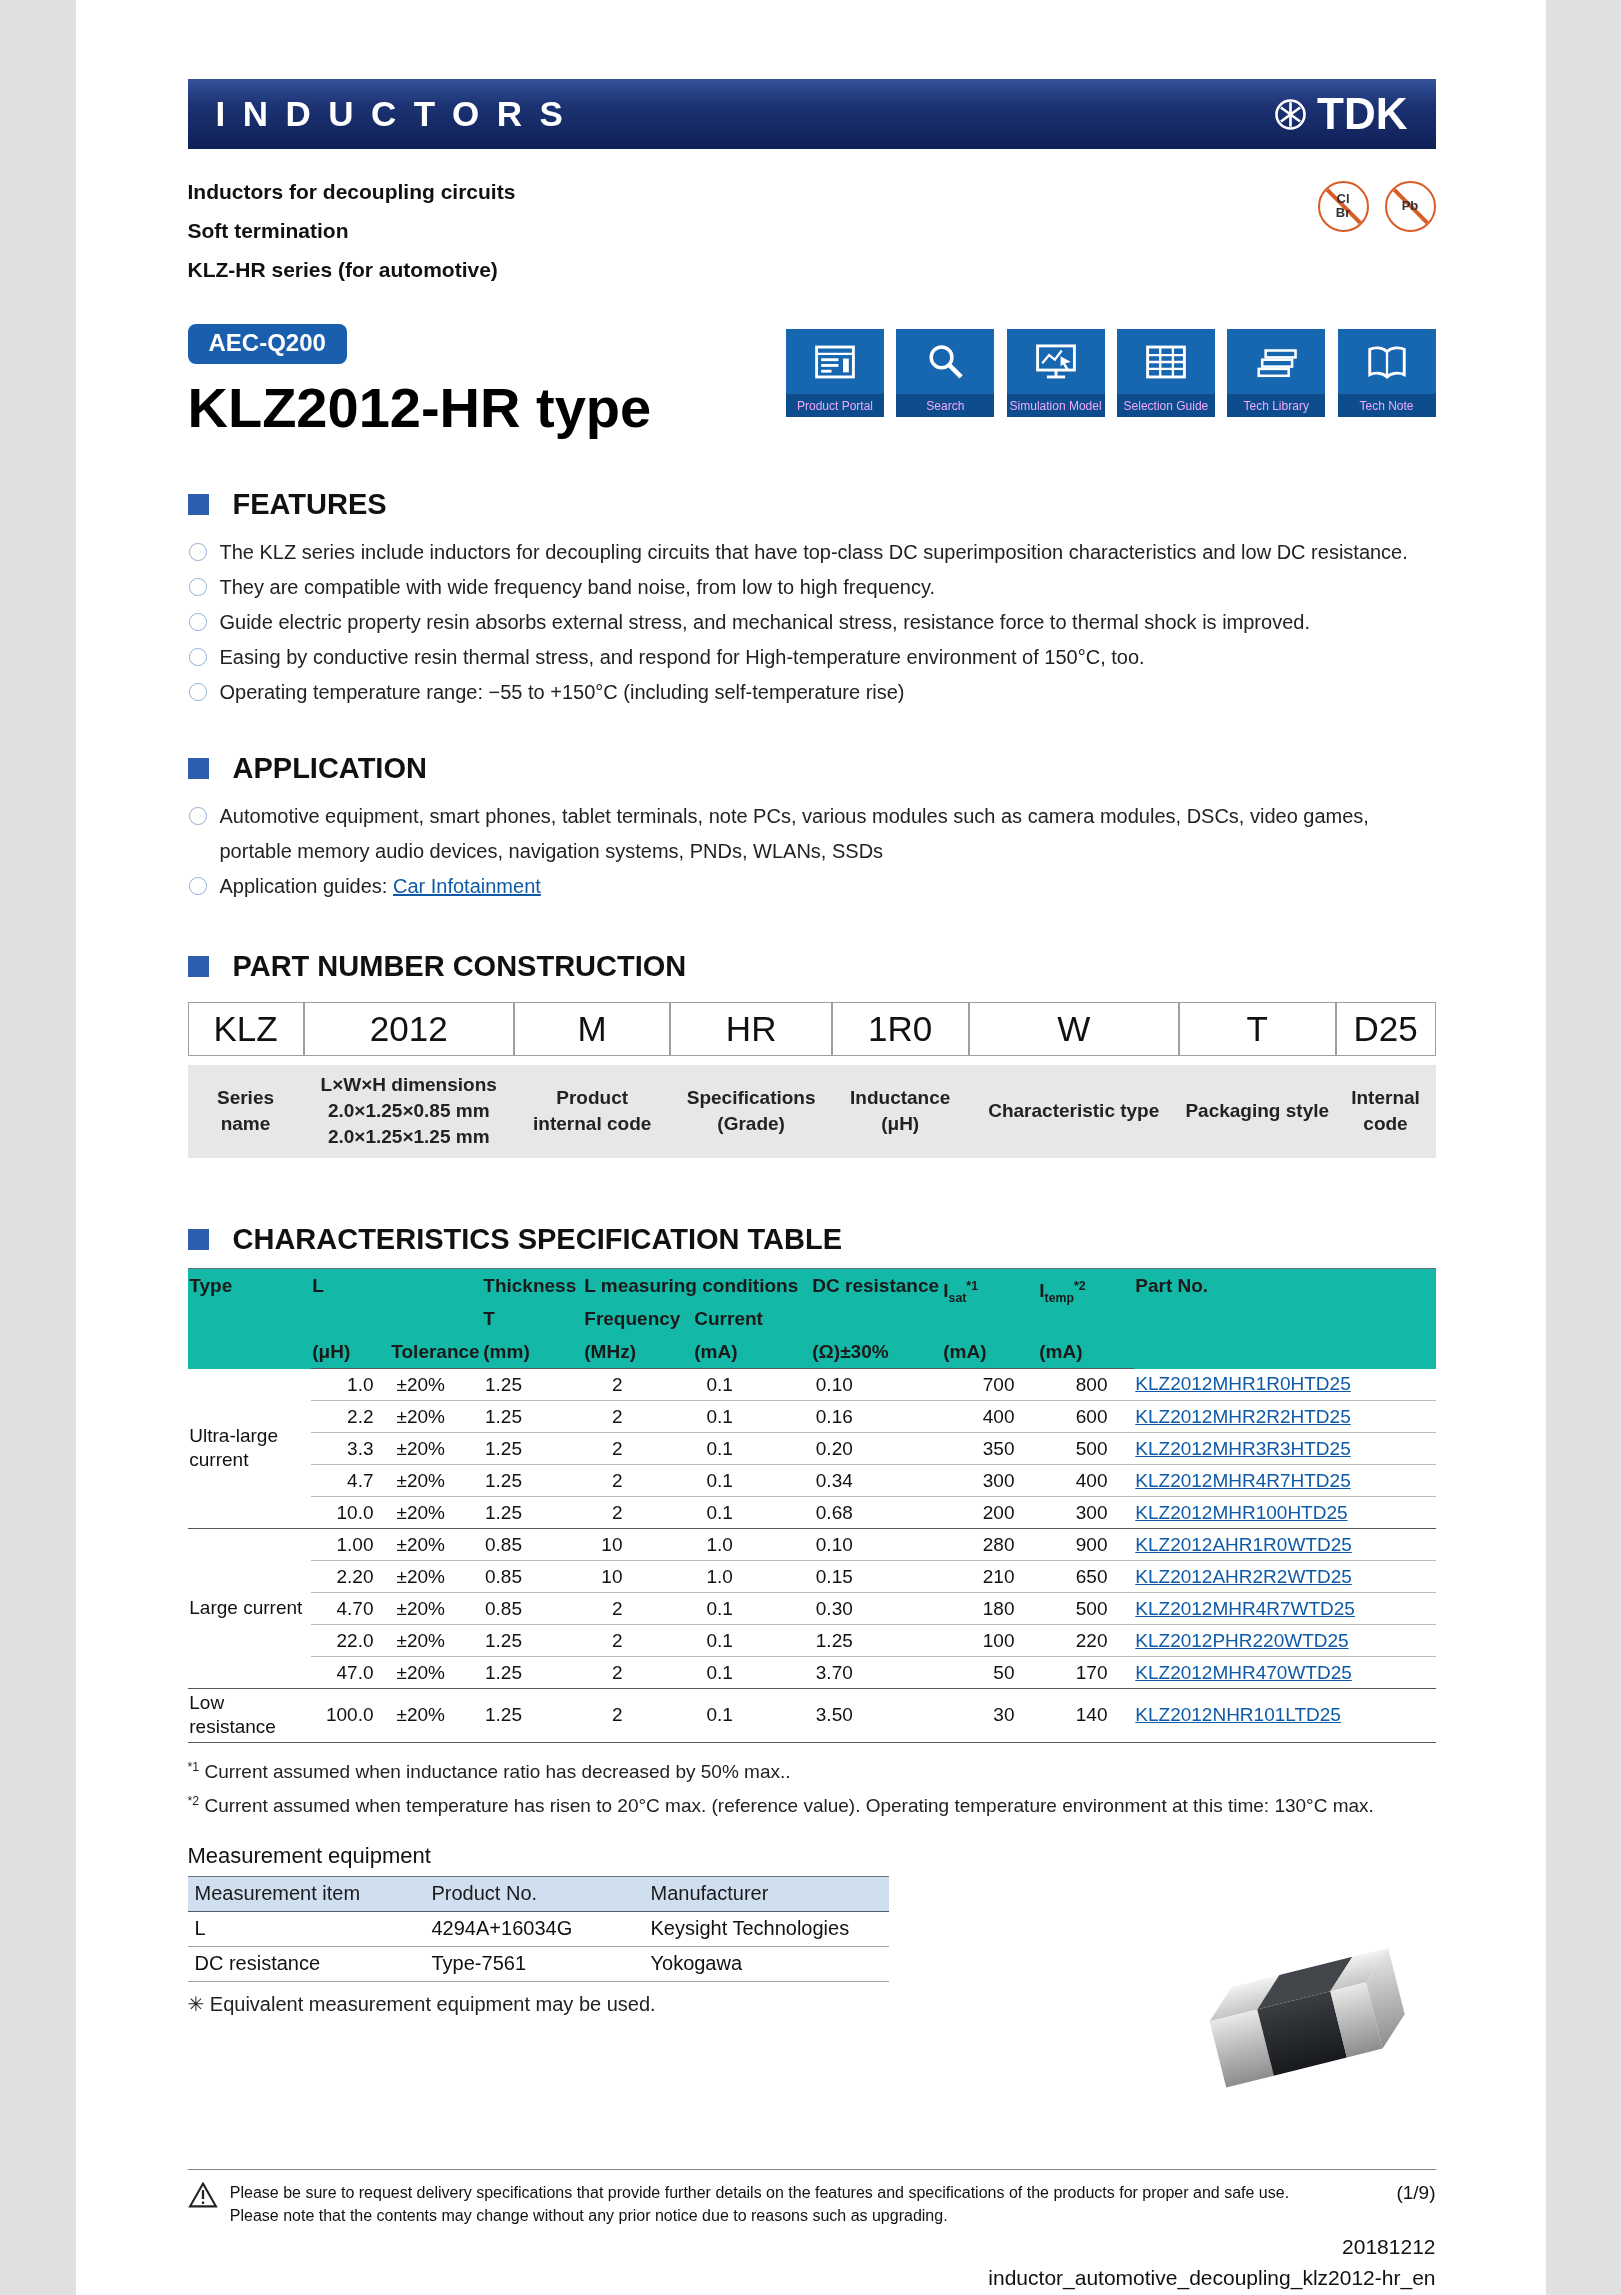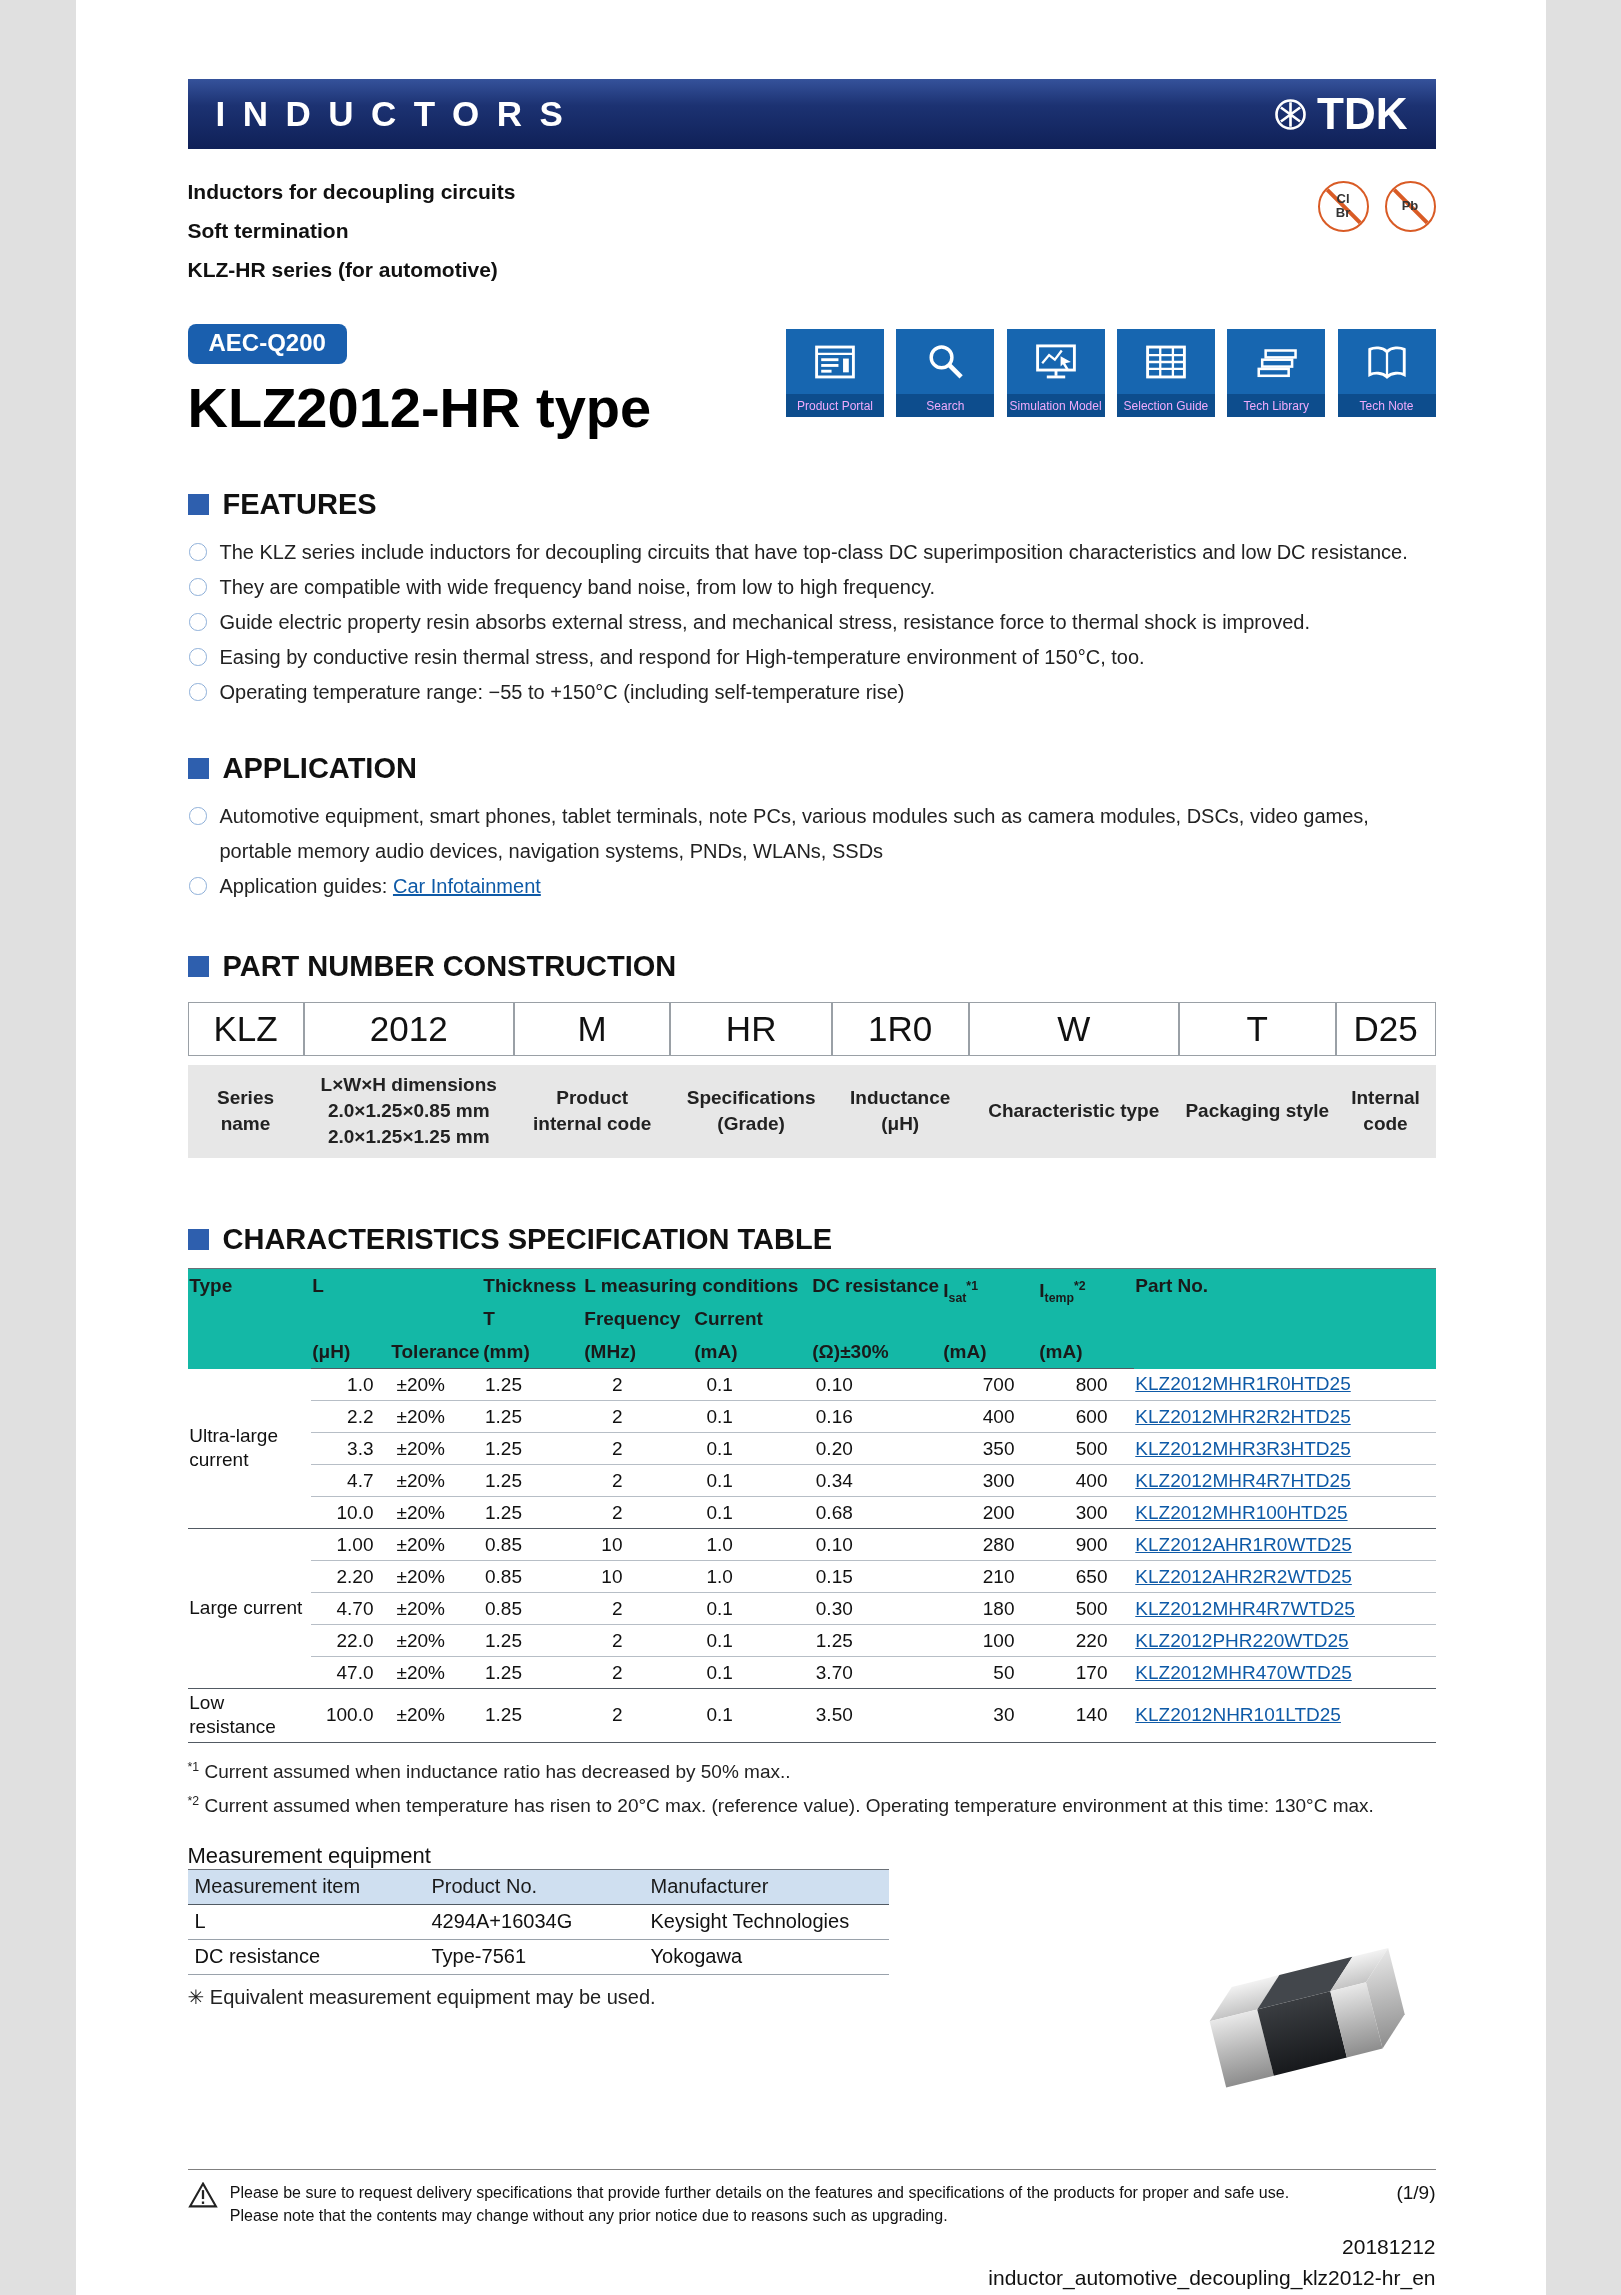--- a/index.html
+++ b/index.html
@@ -33,21 +33,21 @@
            padding:5.3px 21px 7px; border-radius:8px; }
   .title { font-size:56px; font-weight:bold; color:#000; margin-top:10.5px; }
   .toolbar { position:absolute; top:5.3px; right:0; display:flex; gap:12.3px; }
   .tile { width:98px; height:88px; background:#1766b0; display:flex; flex-direction:column; cursor:pointer; }
   .tile-icon { flex:1; display:flex; align-items:center; justify-content:center; }
   .tile-icon svg { width:46px; height:46px; }
   .tile-label { height:23px; background:#0d4d8d; color:#f0abfc; font-size:12px;
                 display:flex; align-items:center; justify-content:center; white-space:nowrap; }
   
   .section { margin-left:112px; margin-right:110px; }
-  .sec-head { display:flex; align-items:center; gap:14px; font-size:29px; font-weight:bold; color:#111; }
+  .sec-head { display:flex; align-items:center; gap:24px; font-size:29px; font-weight:bold; color:#111; }
   .sec-sq { width:21px; height:21px; background:#2e5fae; flex:none; }
   .sec-features { margin-top:40px; } .sec-application { margin-top:42px; }
   .sec-pn { margin-top:46px; } .sec-spec { margin-top:65px; }
   .bullet-list { margin-top:14px; }
   .bullet-item { position:relative; padding-left:32px; font-size:20px; line-height:35px; color:#222; }
   .bullet { position:absolute; left:1.8px; top:8px; width:17.5px; height:17.5px;
             border:1.8px solid #8fb0d9; border-radius:50%; background:#fff; }
   .app-link { color:#0e5aa7; text-decoration:underline; }
   
   .pn-row { display:flex; justify-content:space-between; margin-top:19px; }
@@ -78,21 +78,21 @@
   .c-dc { padding-left:5.3px !important; }
   .c-isat { text-align:right; padding-right:23px !important; }
   .c-itemp { text-align:right; padding-right:26px !important; }
   .c-part { padding-left:1.8px !important; }
   .part-link { color:#0e5aa7; text-decoration:underline; }
   .footnotes { margin-top:10.5px; }
   .footnote { font-size:19px; line-height:28px; color:#222; }
   .fn-mark { font-size:12.3px; }
   
   .meas-title { margin-top:23px; font-size:22px; color:#111; }
-  .meas-table { border-collapse:collapse; width:701px; table-layout:fixed;
+  .meas-table { border-collapse:collapse; margin-top:7px; width:701px; table-layout:fixed;
                 border-top:0.9px solid #6a7077; }
   .meas-table th { background:#cfdff0; font-weight:normal; font-size:20px; text-align:left;
                    padding:5.3px 7px; height:35px; border-bottom:0.9px solid #525a63; }
   .meas-table td { font-size:20px; padding:5.3px 7px; height:35px; border-bottom:0.9px solid #9aa2ab; color:#111; }
   .meas-note { margin-top:10.5px; font-size:20px; color:#222; }
   
   .chip { position:absolute; top:1914px; right:105px; width:263px; height:219px; }
   
   .footer { position:absolute; left:112px; right:110px; top:2169px;
             border-top:0.9px solid #808080; padding-top:10.5px; }

